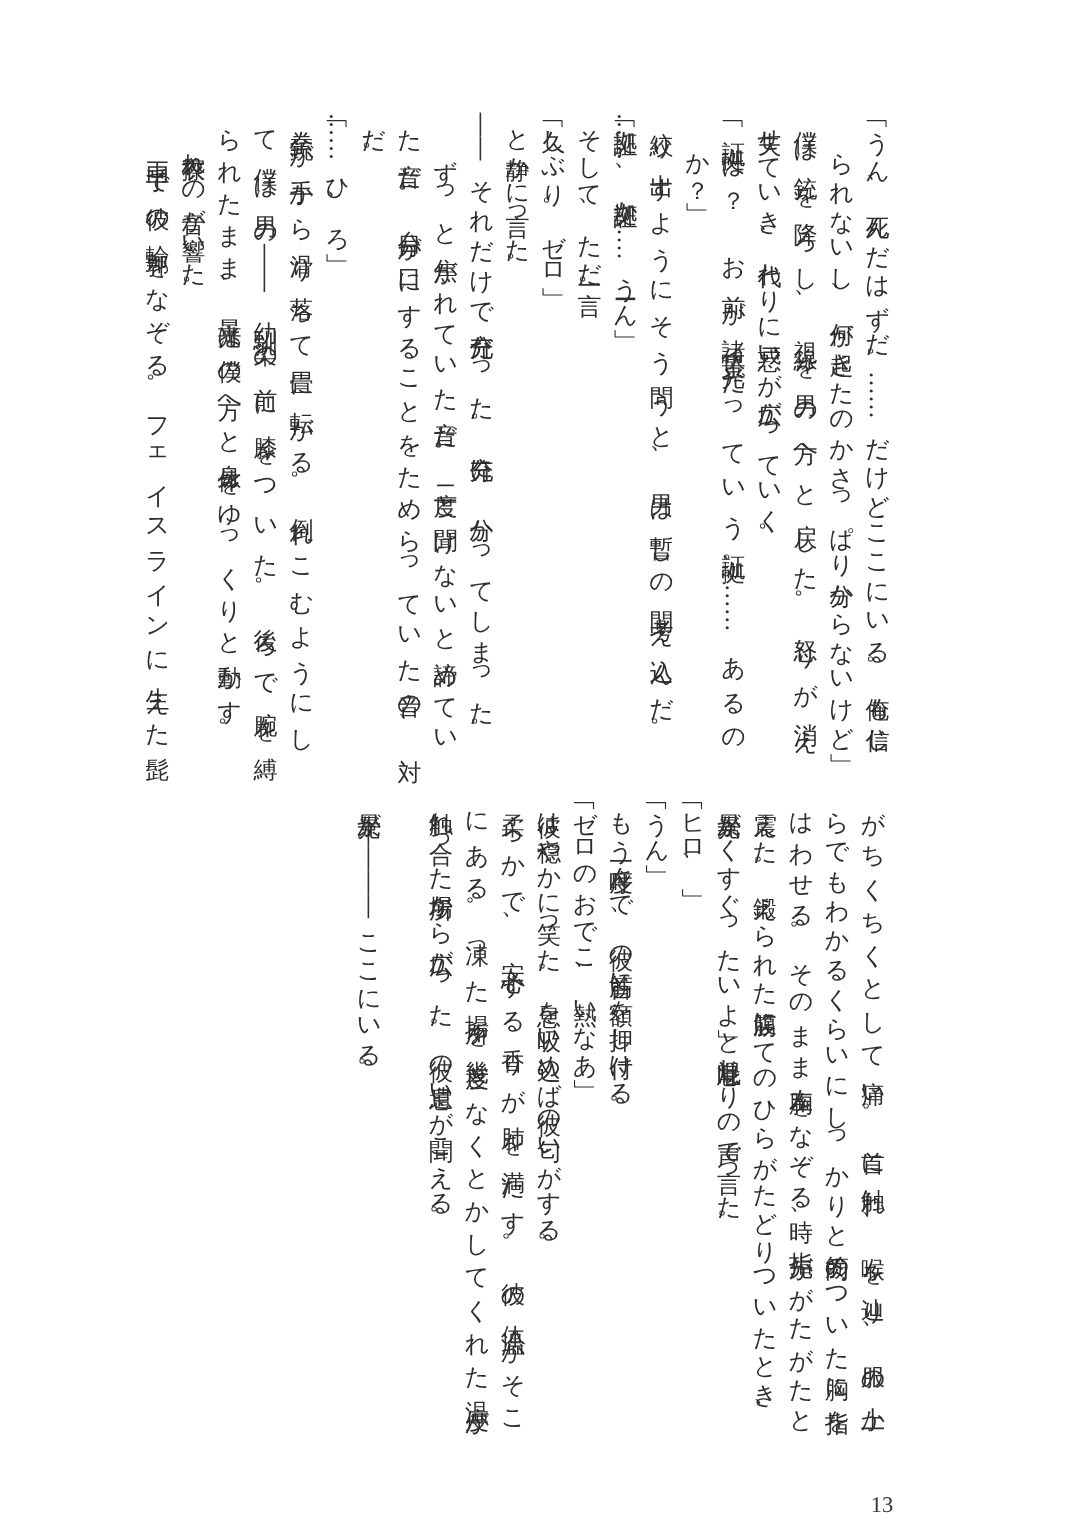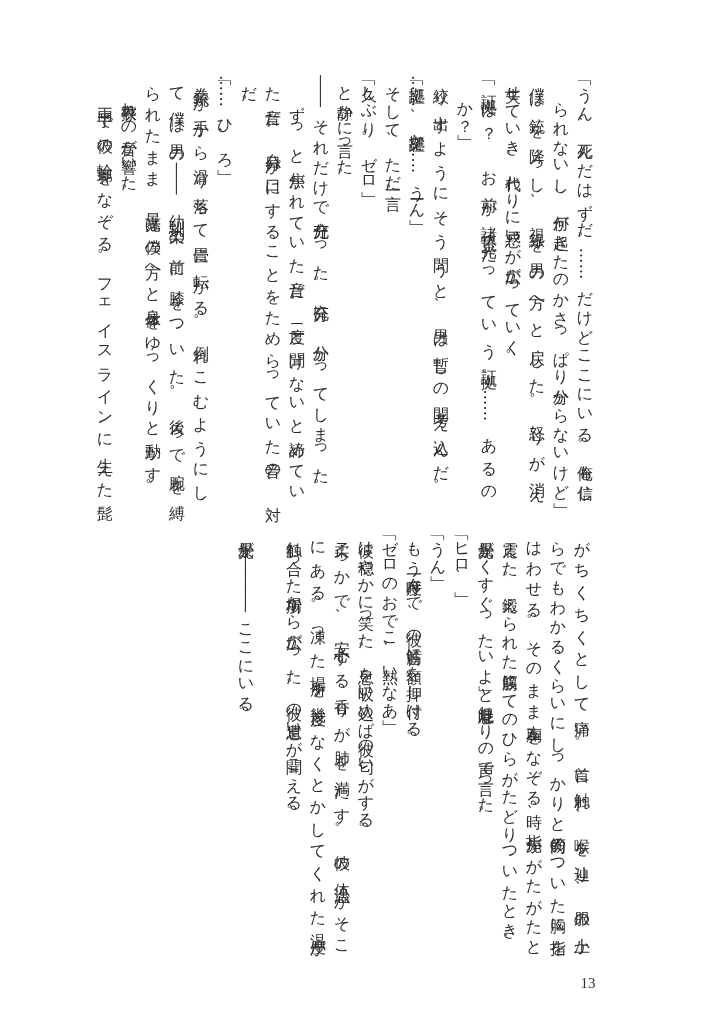--- a/index.html
+++ b/index.html
@@ -43,21 +43,21 @@
   .line.full {
     text-align: justify;
     text-align-last: justify;
   }
   .line.hang {
     padding-top: 16px;
   }
   .page-number {
     position: absolute;
     left: 576px;
-    top: 975px;
+    top: 996px;
     width: 24px;
     text-align: center;
     font-family: "Liberation Serif", "DejaVu Serif", serif;
     font-size: 15px;
     color: #333333;
   }
 </style>
 </head>
 <body>
 

